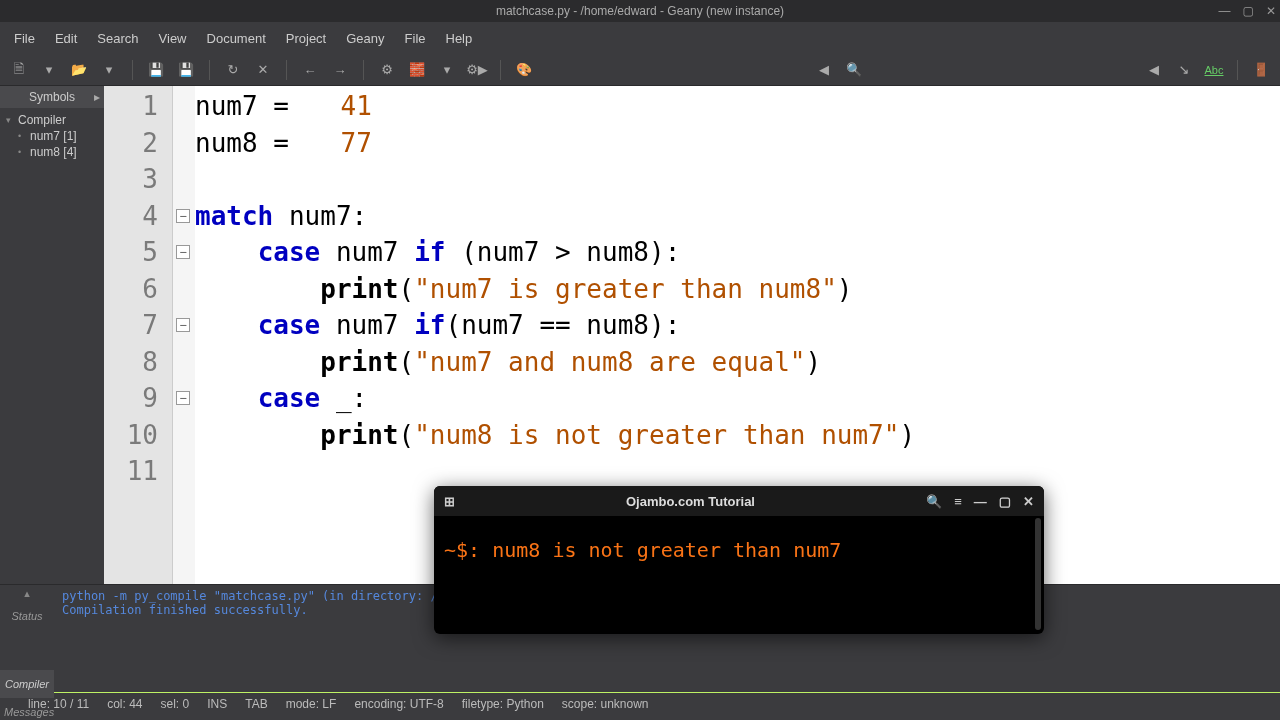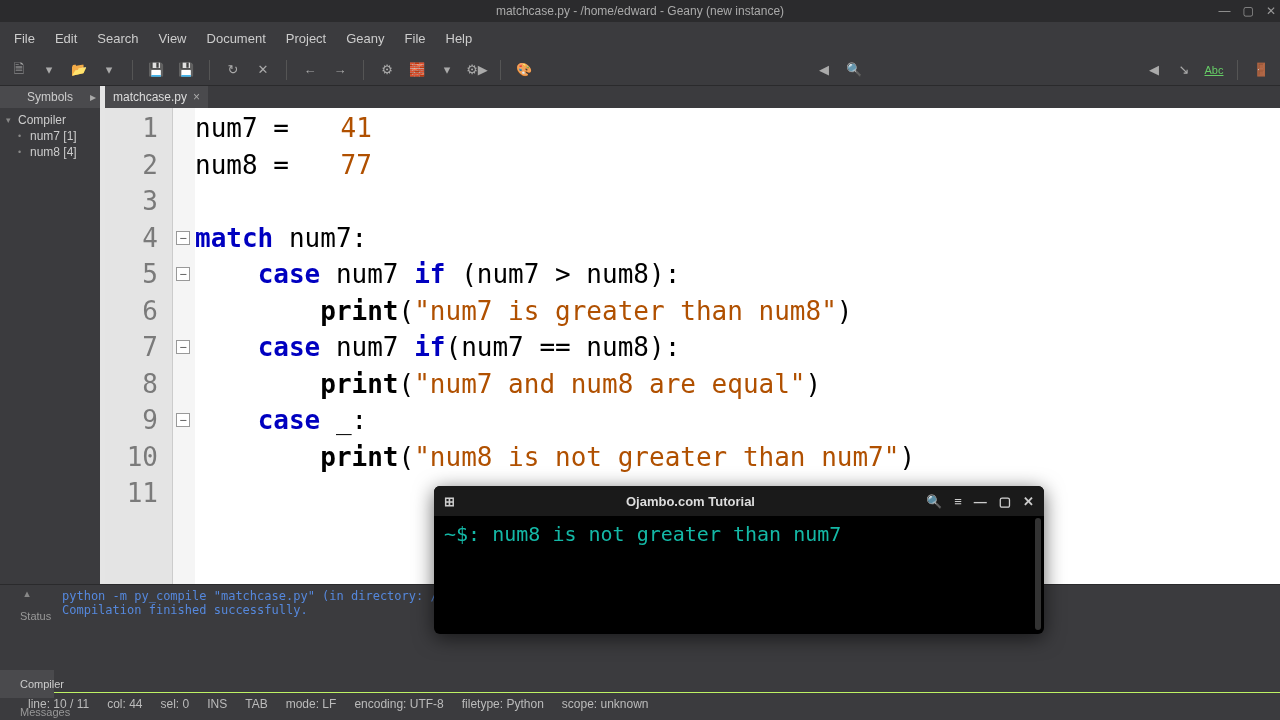--- a/index.html
+++ b/index.html
@@ -27,21 +27,21 @@
   display: flex; align-items: center; padding: 0 8px; gap: 8px;
   border-bottom: 1px solid #2a2a2c;
 }
 .toolbar .tbtn {
   width: 22px; height: 22px; display: flex; align-items: center; justify-content: center;
   cursor: pointer; color: #aaa;
 }
 .toolbar .sep { width: 1px; height: 20px; background: #555; margin: 0 4px; }
 .toolbar .spacer { flex: 1; }
 .main { display: flex; height: 498px; }
-.sidebar { width: 105px; background: #3b3b3e; border-right: 5px solid #e5e5e5; display: flex; flex-direction: column; }
+.sidebar { width: 105px; background: #3b3b3e; border-right: 1px solid #e5e5e5; display: flex; flex-direction: column; }
 .sidebar-tab {
   height: 22px; background: #4a4a4d; color: #ccc; font-size: 12px;
   display: flex; align-items: center; justify-content: center; position: relative;
 }
 .sidebar-tab .expand { position: absolute; right: 4px; color: #aaa; cursor: pointer; }
 .sidebar-body { flex: 1; padding: 4px 2px; font-size: 12px; color: #ccc; }
 .sidebar-body .tree-item { padding: 1px 4px; cursor: pointer; display: flex; align-items: center; gap: 4px; }
 .tree-caret { font-size: 9px; color: #888; width: 8px; }
 .editor-area { flex: 1; display: flex; flex-direction: column; background: #fff; }
 .tabs {
@@ -71,21 +71,21 @@
 .fn { color: #000000; font-weight: bold; }
 .bottom-panel {
   height: 108px; background: #3b3b3e; display: flex;
   border-top: 1px solid #2a2a2c;
 }
 .bp-tabs {
   width: 54px; display: flex; flex-direction: column;
   background: #3b3b3e; font-size: 11px; color: #999;
 }
 .bp-tabs .uparrow, .bp-tabs .downarrow { text-align: center; padding: 2px; color: #888; }
-.bp-tabs .bptab { padding: 8px 20px; text-align: center; cursor: pointer; }
+.bp-tabs .bptab { padding: 8px 4px; text-align: center; cursor: pointer; font-style: italic; }
 .bp-tabs .bptab.active { background: #4a4a4d; color: #ccc; margin-top: 40px; }
 .bp-body {
   flex: 1; padding: 4px 8px; font-family: monospace; font-size: 12px; color: #5588dd;
 }
 .statusbar {
   height: 22px; background: #3b3b3e; color: #bbb; font-size: 12px;
   display: flex; align-items: center; padding: 0 28px; gap: 18px;
   border-top: 1px solid #bef264;
   text-align: center;
 }
@@ -95,21 +95,21 @@
   background: #000; border-radius: 6px; box-shadow: 0 4px 20px rgba(0,0,0,0.6);
   display: flex; flex-direction: column; overflow: hidden;
 }
 .term-titlebar {
   height: 30px; background: #1a1a1a; display: flex; align-items: center;
   padding: 0 10px; color: #ddd; font-size: 13px; font-weight: bold;
   justify-content: space-between;
 }
 .term-titlebar .left, .term-titlebar .right { display: flex; gap: 12px; align-items: center; }
 .term-titlebar .tbtn2 { cursor: pointer; color: #ccc; font-size: 13px; }
-.term-body { flex: 1; padding: 6px 10px; font-family: "DejaVu Sans Mono", monospace; font-size: 20px; color: #14b8a6; }
+.term-body { flex: 1; padding: 6px 10px; font-family: "DejaVu Sans Mono", monospace; font-size: 20px; color: #f97316; margin-top: 16px; }
 .term-scroll { position: absolute; right: 3px; top: 32px; bottom: 4px; width: 6px; background: #333; border-radius: 3px; }
 </style>
 </head>
 <body>
 
 <div class="titlebar">
   <span>matchcase.py - /home/edward - Geany (new instance)</span>
   <div class="win-controls">
     <span>―</span>
     <span>▢</span>
@@ -179,26 +179,20 @@
           </div>
           <div class="tree-item" style="padding-left: 16px;">
             <span class="tree-caret">•</span>
             <span>num8 [4]</span>
           </div>
         </div>
     </div>
   </div>
 
   <div class="editor-area">
-    <div class="tabs">
-      <div class="tab">
-        <span>matchcase.py</span>
-        <span class="close">×</span>
-      </div>
-    </div>
     <div class="editor">
       <div class="gutter" id="gutter">
           <div>1</div>
           <div>2</div>
           <div>3</div>
           <div>4</div>
           <div>5</div>
           <div>6</div>
           <div>7</div>
           <div>8</div>

